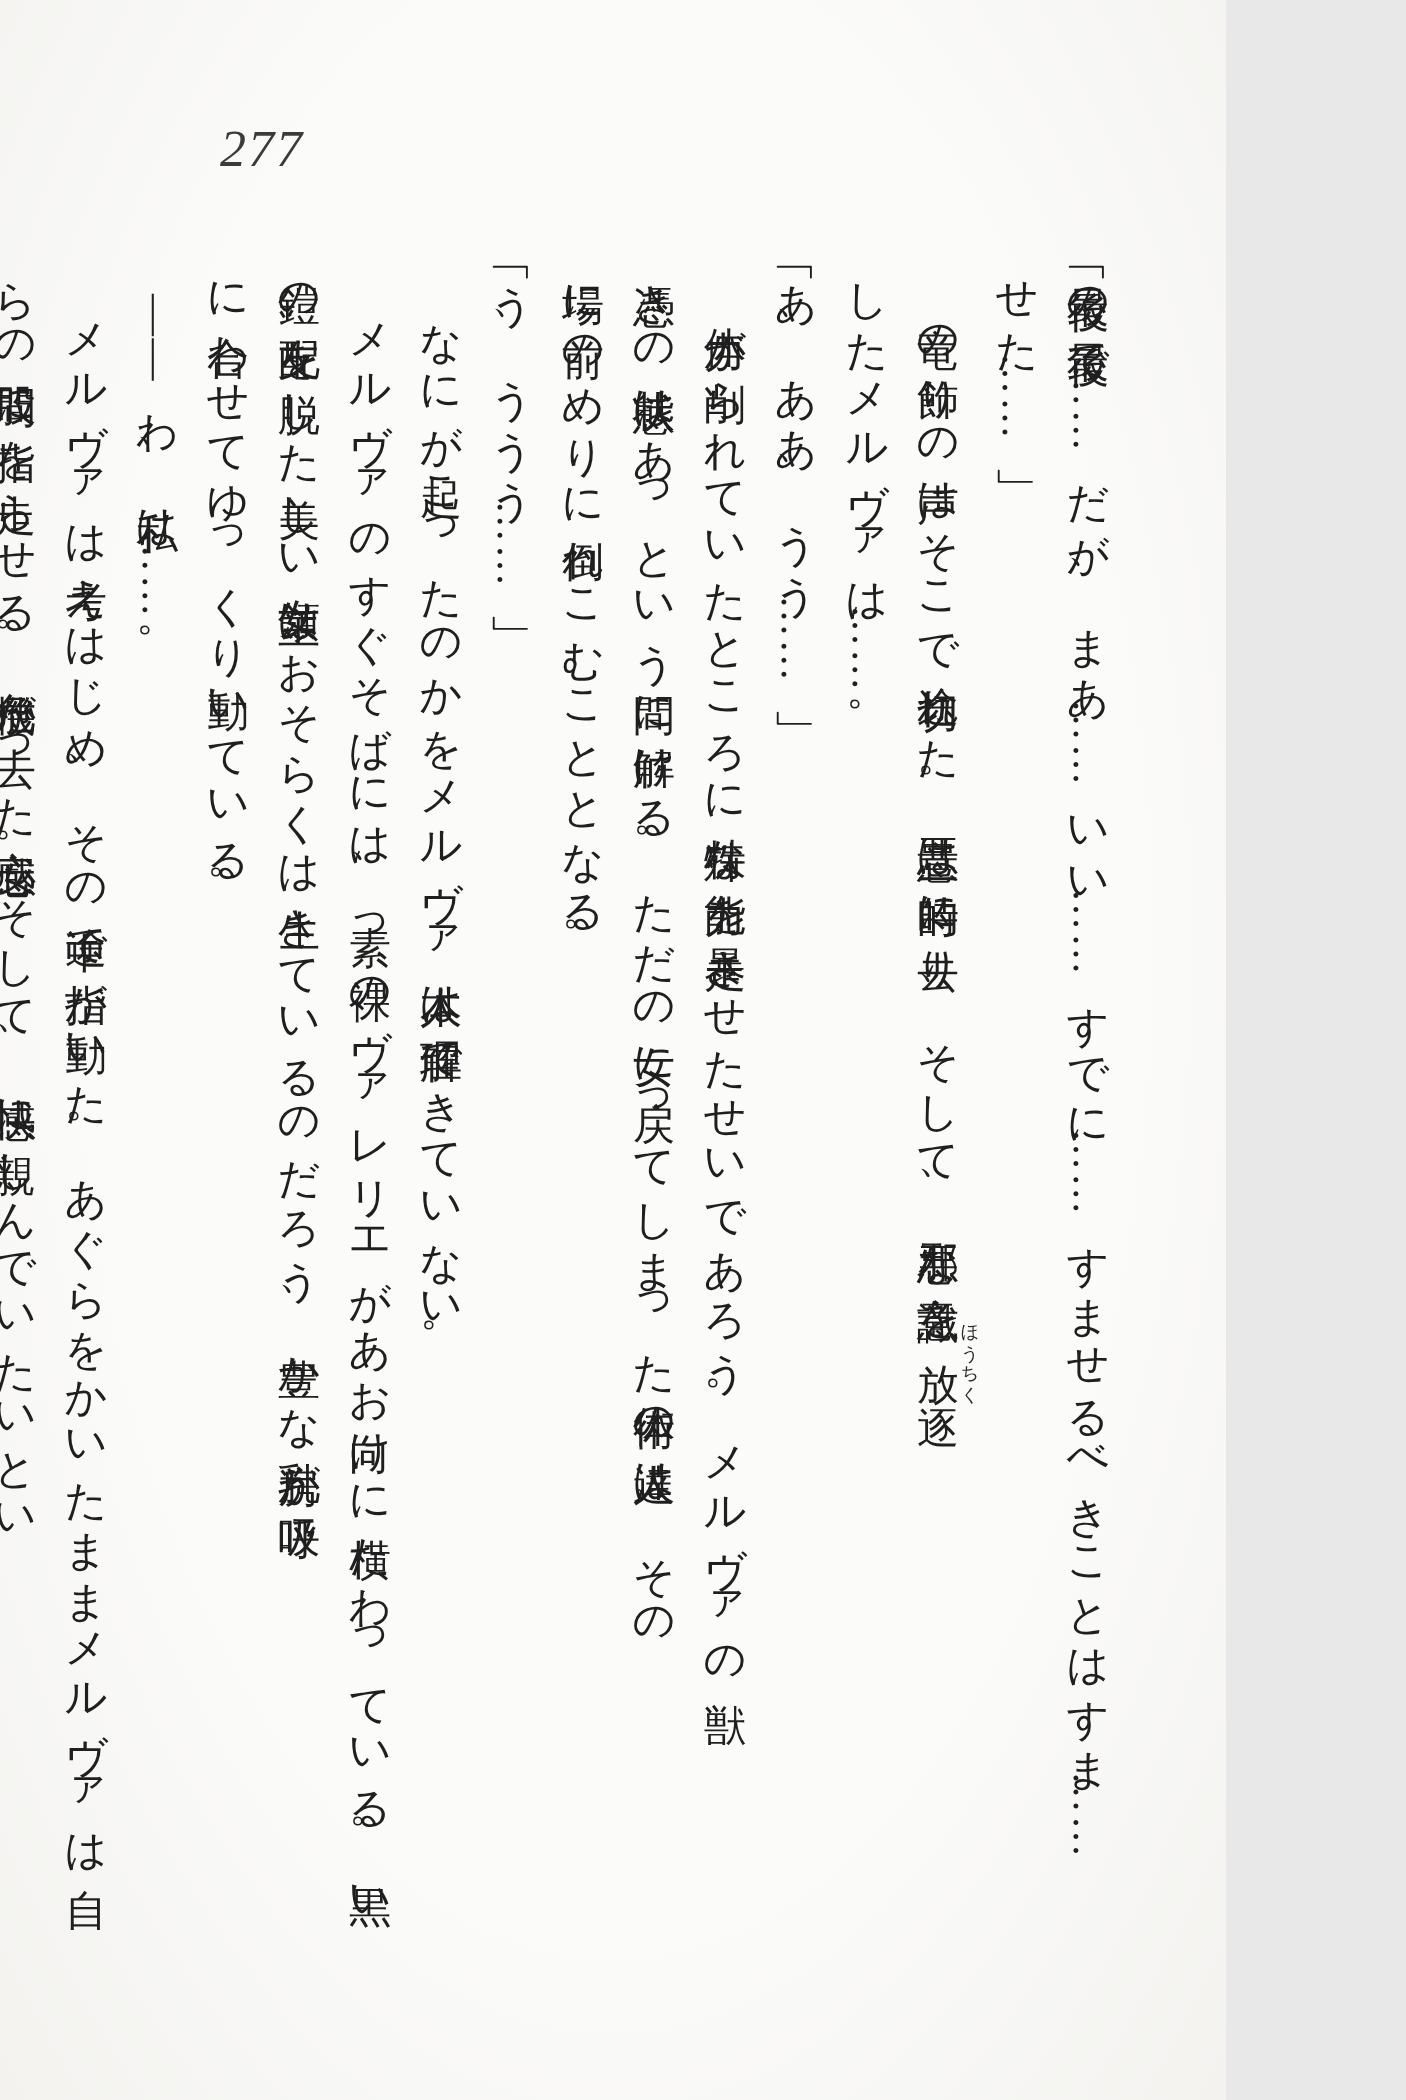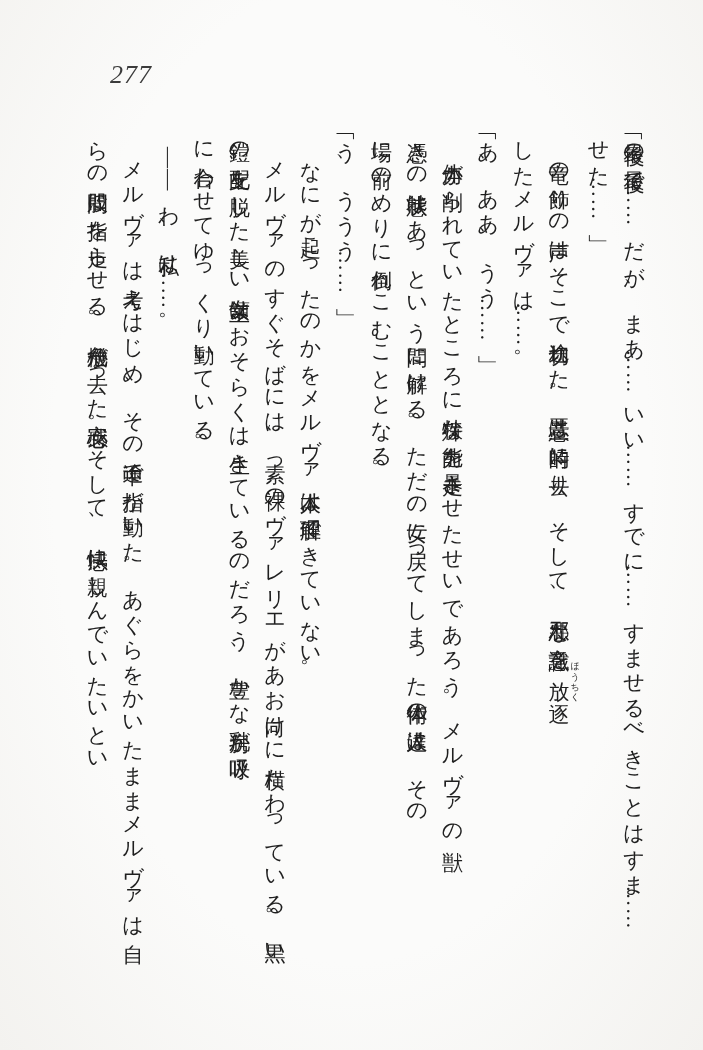--- a/index.html
+++ b/index.html
@@ -2,21 +2,21 @@
 <html><head>
 <meta charset="utf-8">
 <style>
   html, body {
     margin: 0;
     padding: 0;
     background: #e8e8e8;
   }
   .page {
     position: relative;
-    width: 703px;
+    width: 613px;
     height: 1050px;
     background: #f8f8f6;
     background-image: radial-gradient(ellipse at 50% 45%, #fbfbfa 60%, #f3f2ef 100%);
     overflow: hidden;
     font-family: "Liberation Serif", "DejaVu Serif", serif;
   }
   .page-number {
     position: absolute;
     top: 60px;
     left: 110px;

